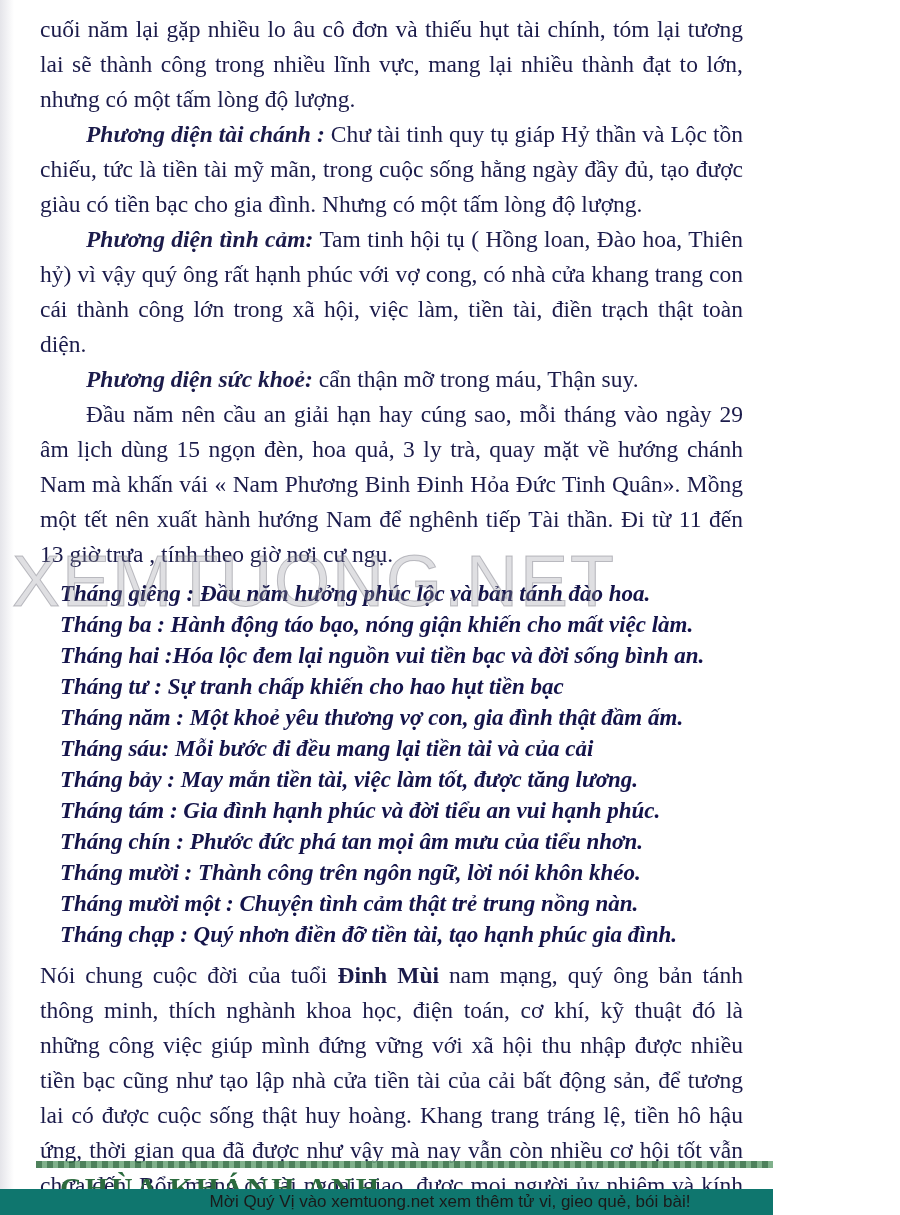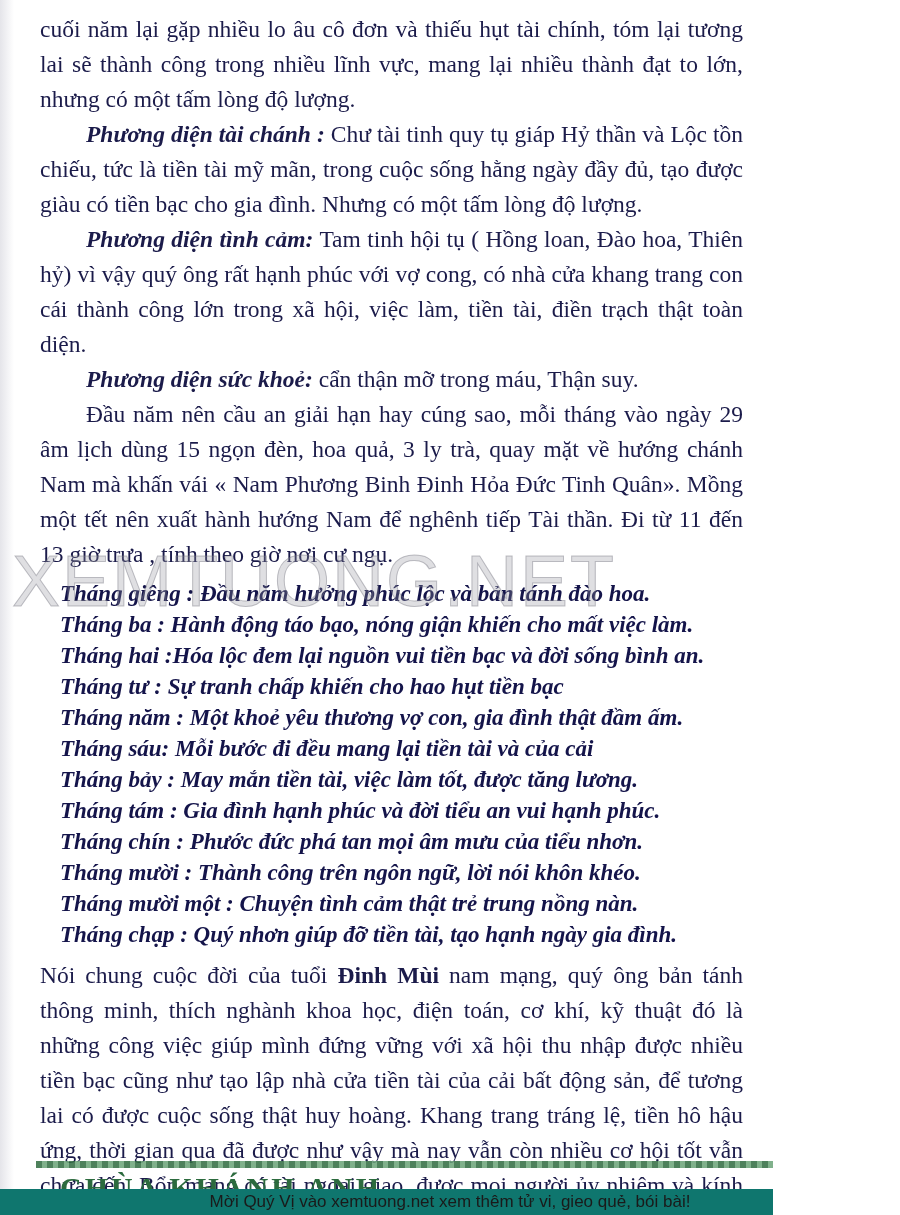--- a/index.html
+++ b/index.html
@@ -163,21 +163,21 @@
     <div class="month-line">Tháng ba : Hành động táo bạo, nóng giận khiến cho mất việc làm.</div>
     <div class="month-line">Tháng hai :Hóa lộc đem lại nguồn vui tiền bạc và đời sống bình an.</div>
     <div class="month-line">Tháng tư : Sự tranh chấp khiến cho hao hụt tiền bạc</div>
     <div class="month-line">Tháng năm : Một khoẻ yêu thương vợ con, gia đình thật đầm ấm.</div>
     <div class="month-line">Tháng sáu: Mỗi bước đi đều mang lại tiền tài và của cải</div>
     <div class="month-line">Tháng bảy : May mắn tiền tài, việc làm tốt, được tăng lương.</div>
     <div class="month-line">Tháng tám : Gia đình hạnh phúc và đời tiểu an vui hạnh phúc.</div>
     <div class="month-line">Tháng chín : Phước đức phá tan mọi âm mưu của tiểu nhơn.</div>
     <div class="month-line">Tháng mười : Thành công trên ngôn ngữ, lời nói khôn khéo.</div>
     <div class="month-line">Tháng mười một : Chuyện tình cảm thật trẻ trung nồng nàn.</div>
-    <div class="month-line">Tháng chạp : Quý nhơn giúp đỡ tiền tài, tạo hạnh ngày gia đình.</div>
+    <div class="month-line">Tháng chạp : Quý nhơn điền đỡ tiền tài, tạo hạnh phúc gia đình.</div>
   </div>
 
   <p class="closing"><span> Nói chung cuộc đời của tuổi </span><b>Đinh Mùi</b><span> nam mạng, quý ông bản tánh thông minh, thích nghành khoa học, điện toán, cơ khí, kỹ thuật đó là những công việc giúp mình đứng vững với xã hội thu nhập được nhiều tiền bạc cũng như tạo lập nhà cửa tiền tài của cải bất động sản, để tương lai có được cuộc sống thật huy hoàng. Khang trang tráng lệ, tiền hô hậu ứng, thời gian qua đã được như vậy mà nay vẫn còn nhiều cơ hội  tốt vẫn chưa đến. Bổn mạng có tài ngoại giao, được mọi người ủy nhiệm và kính nể, sơ niên tuy gian nan nhưng học hành giỏi, tiếng tăm lỗi lạc, trung niên thành tựu đường công danh, sự nghiệp vẻ vang mà lại giàu có, hậu vận được hưởng phúc lộc tiền tài, tạo tân phước cập trường thọ chi mạng.</span></p>
 
   <div class="compat"><span>Hợp với tuổi: </span><b>Nhâm, Mẹo, Hợi</b><span> – Khắc với tuổi: </span><b>Quý, Thìn, Tuất.</b></div>
 
   <div class="watermark">XEMTUONG.NET</div>
 
   <div class="banner">
     <div class="banner-rule"></div>

